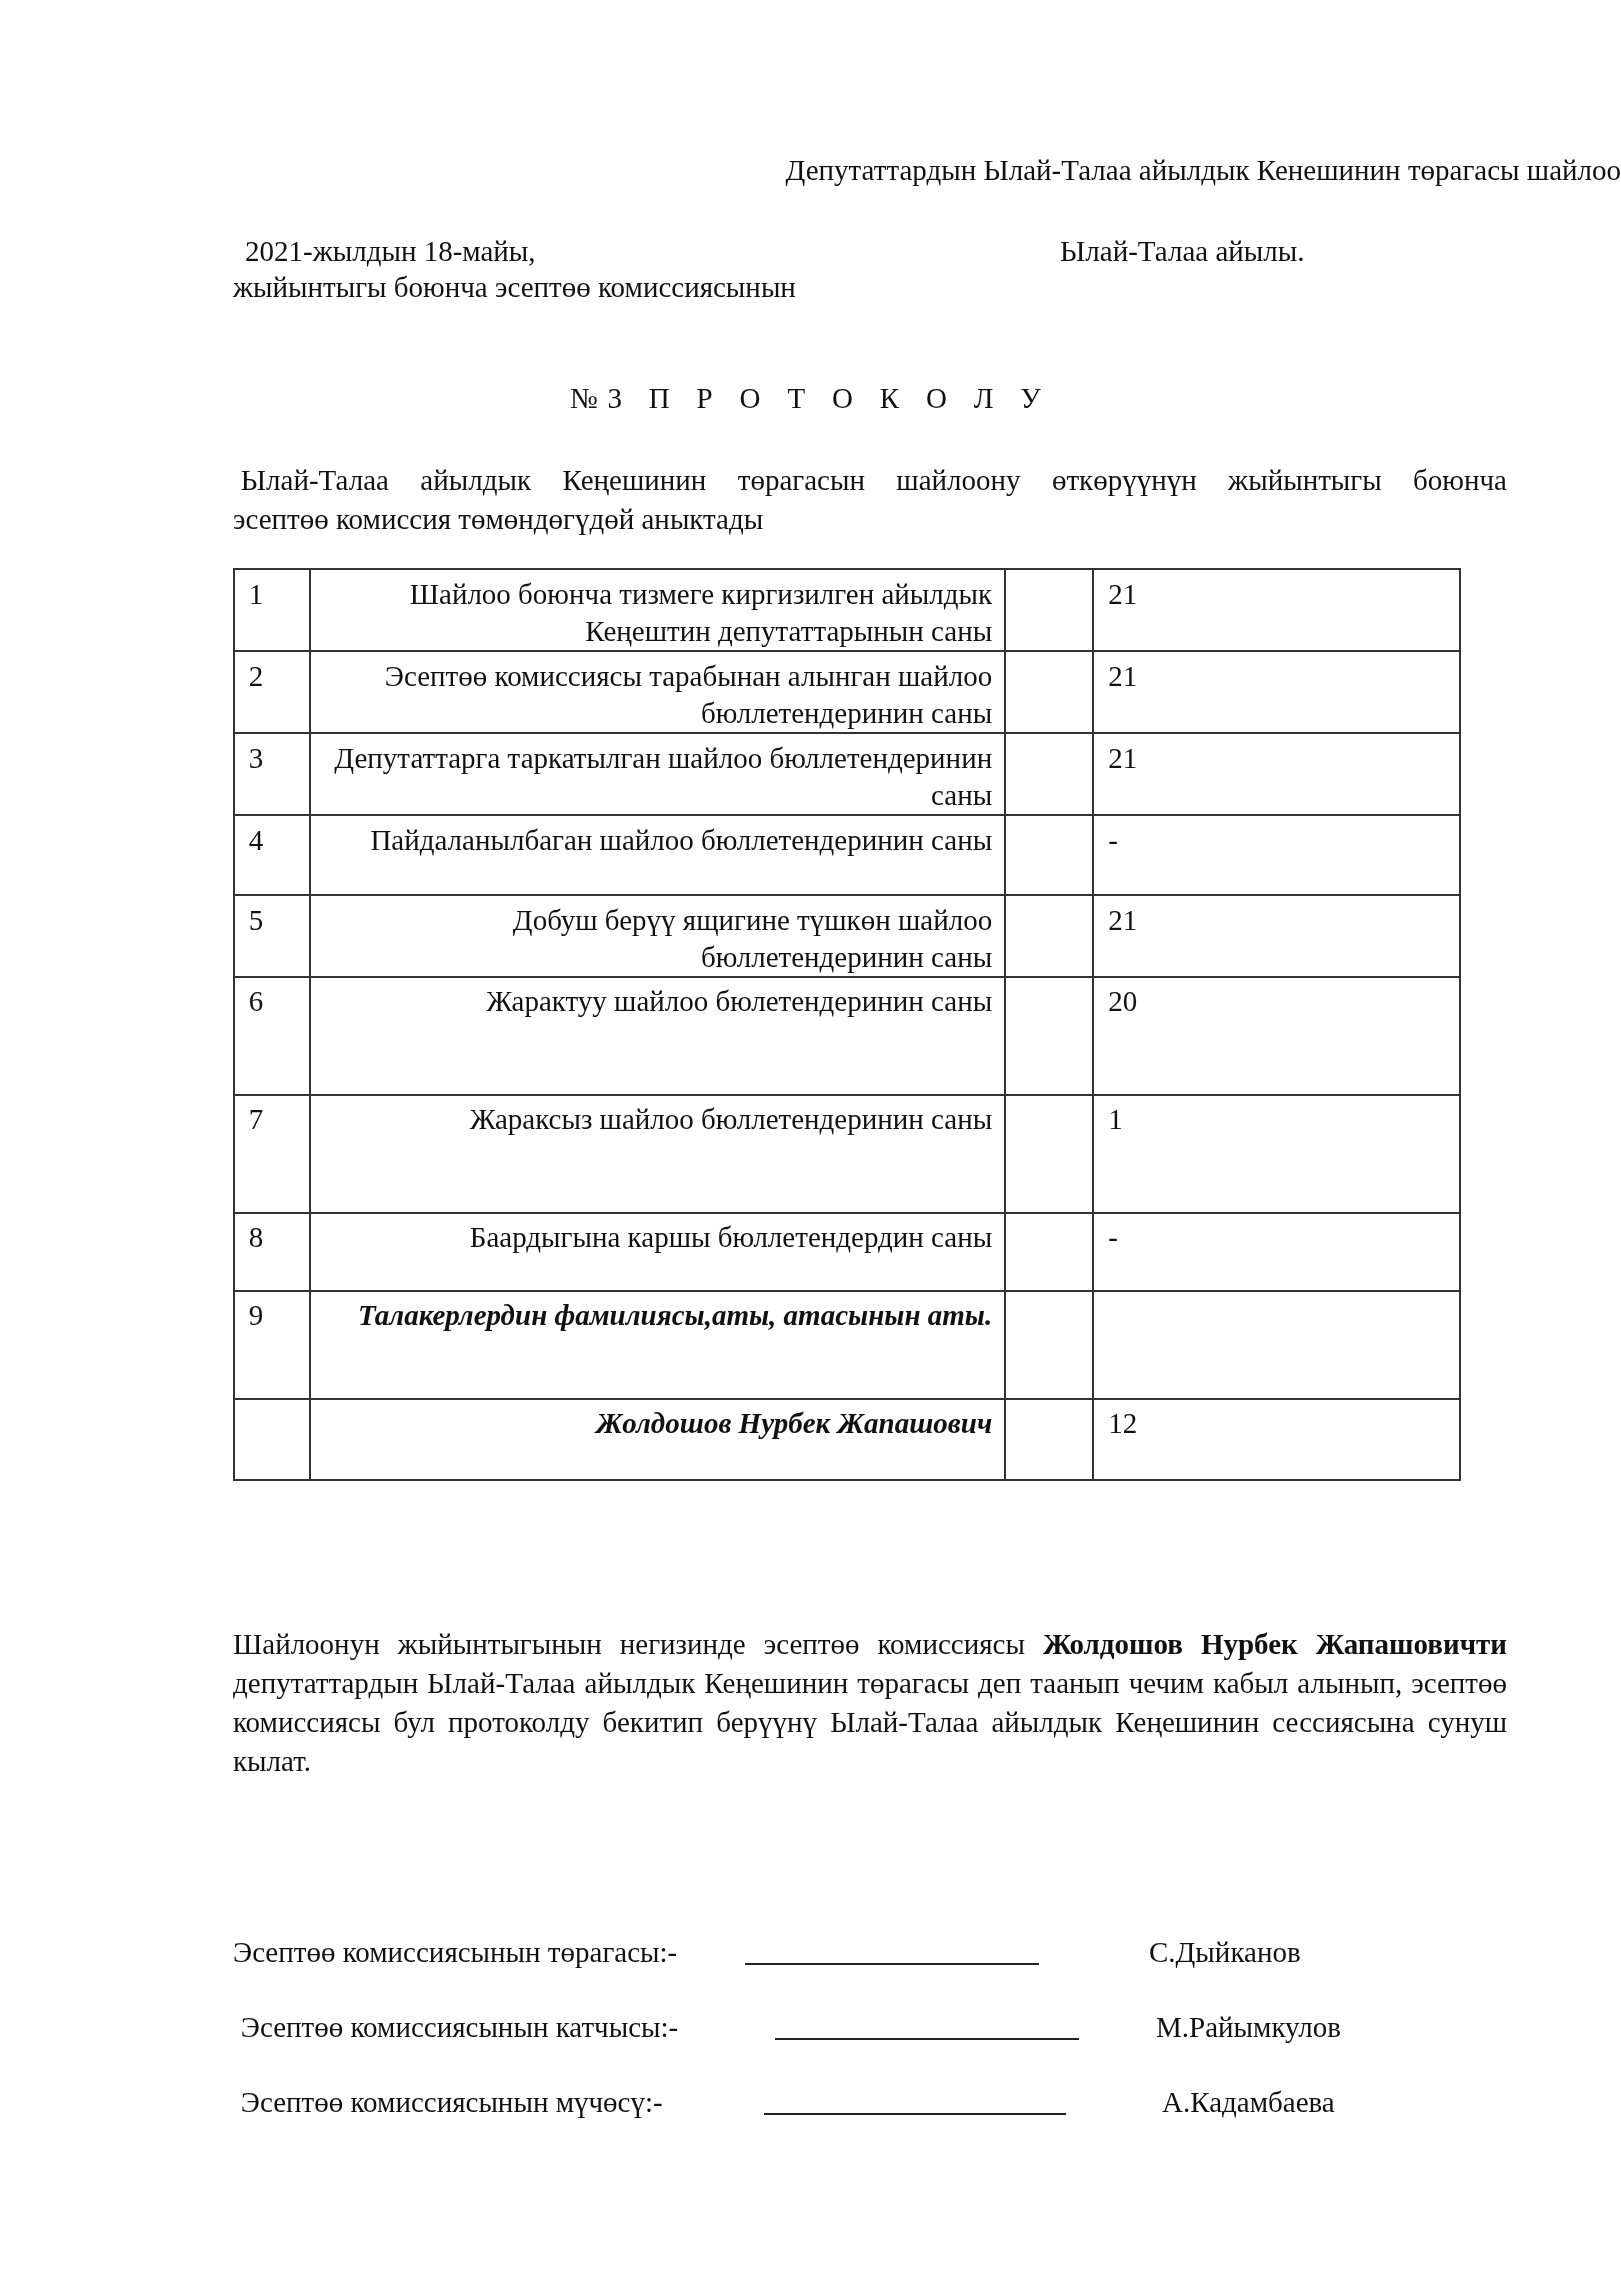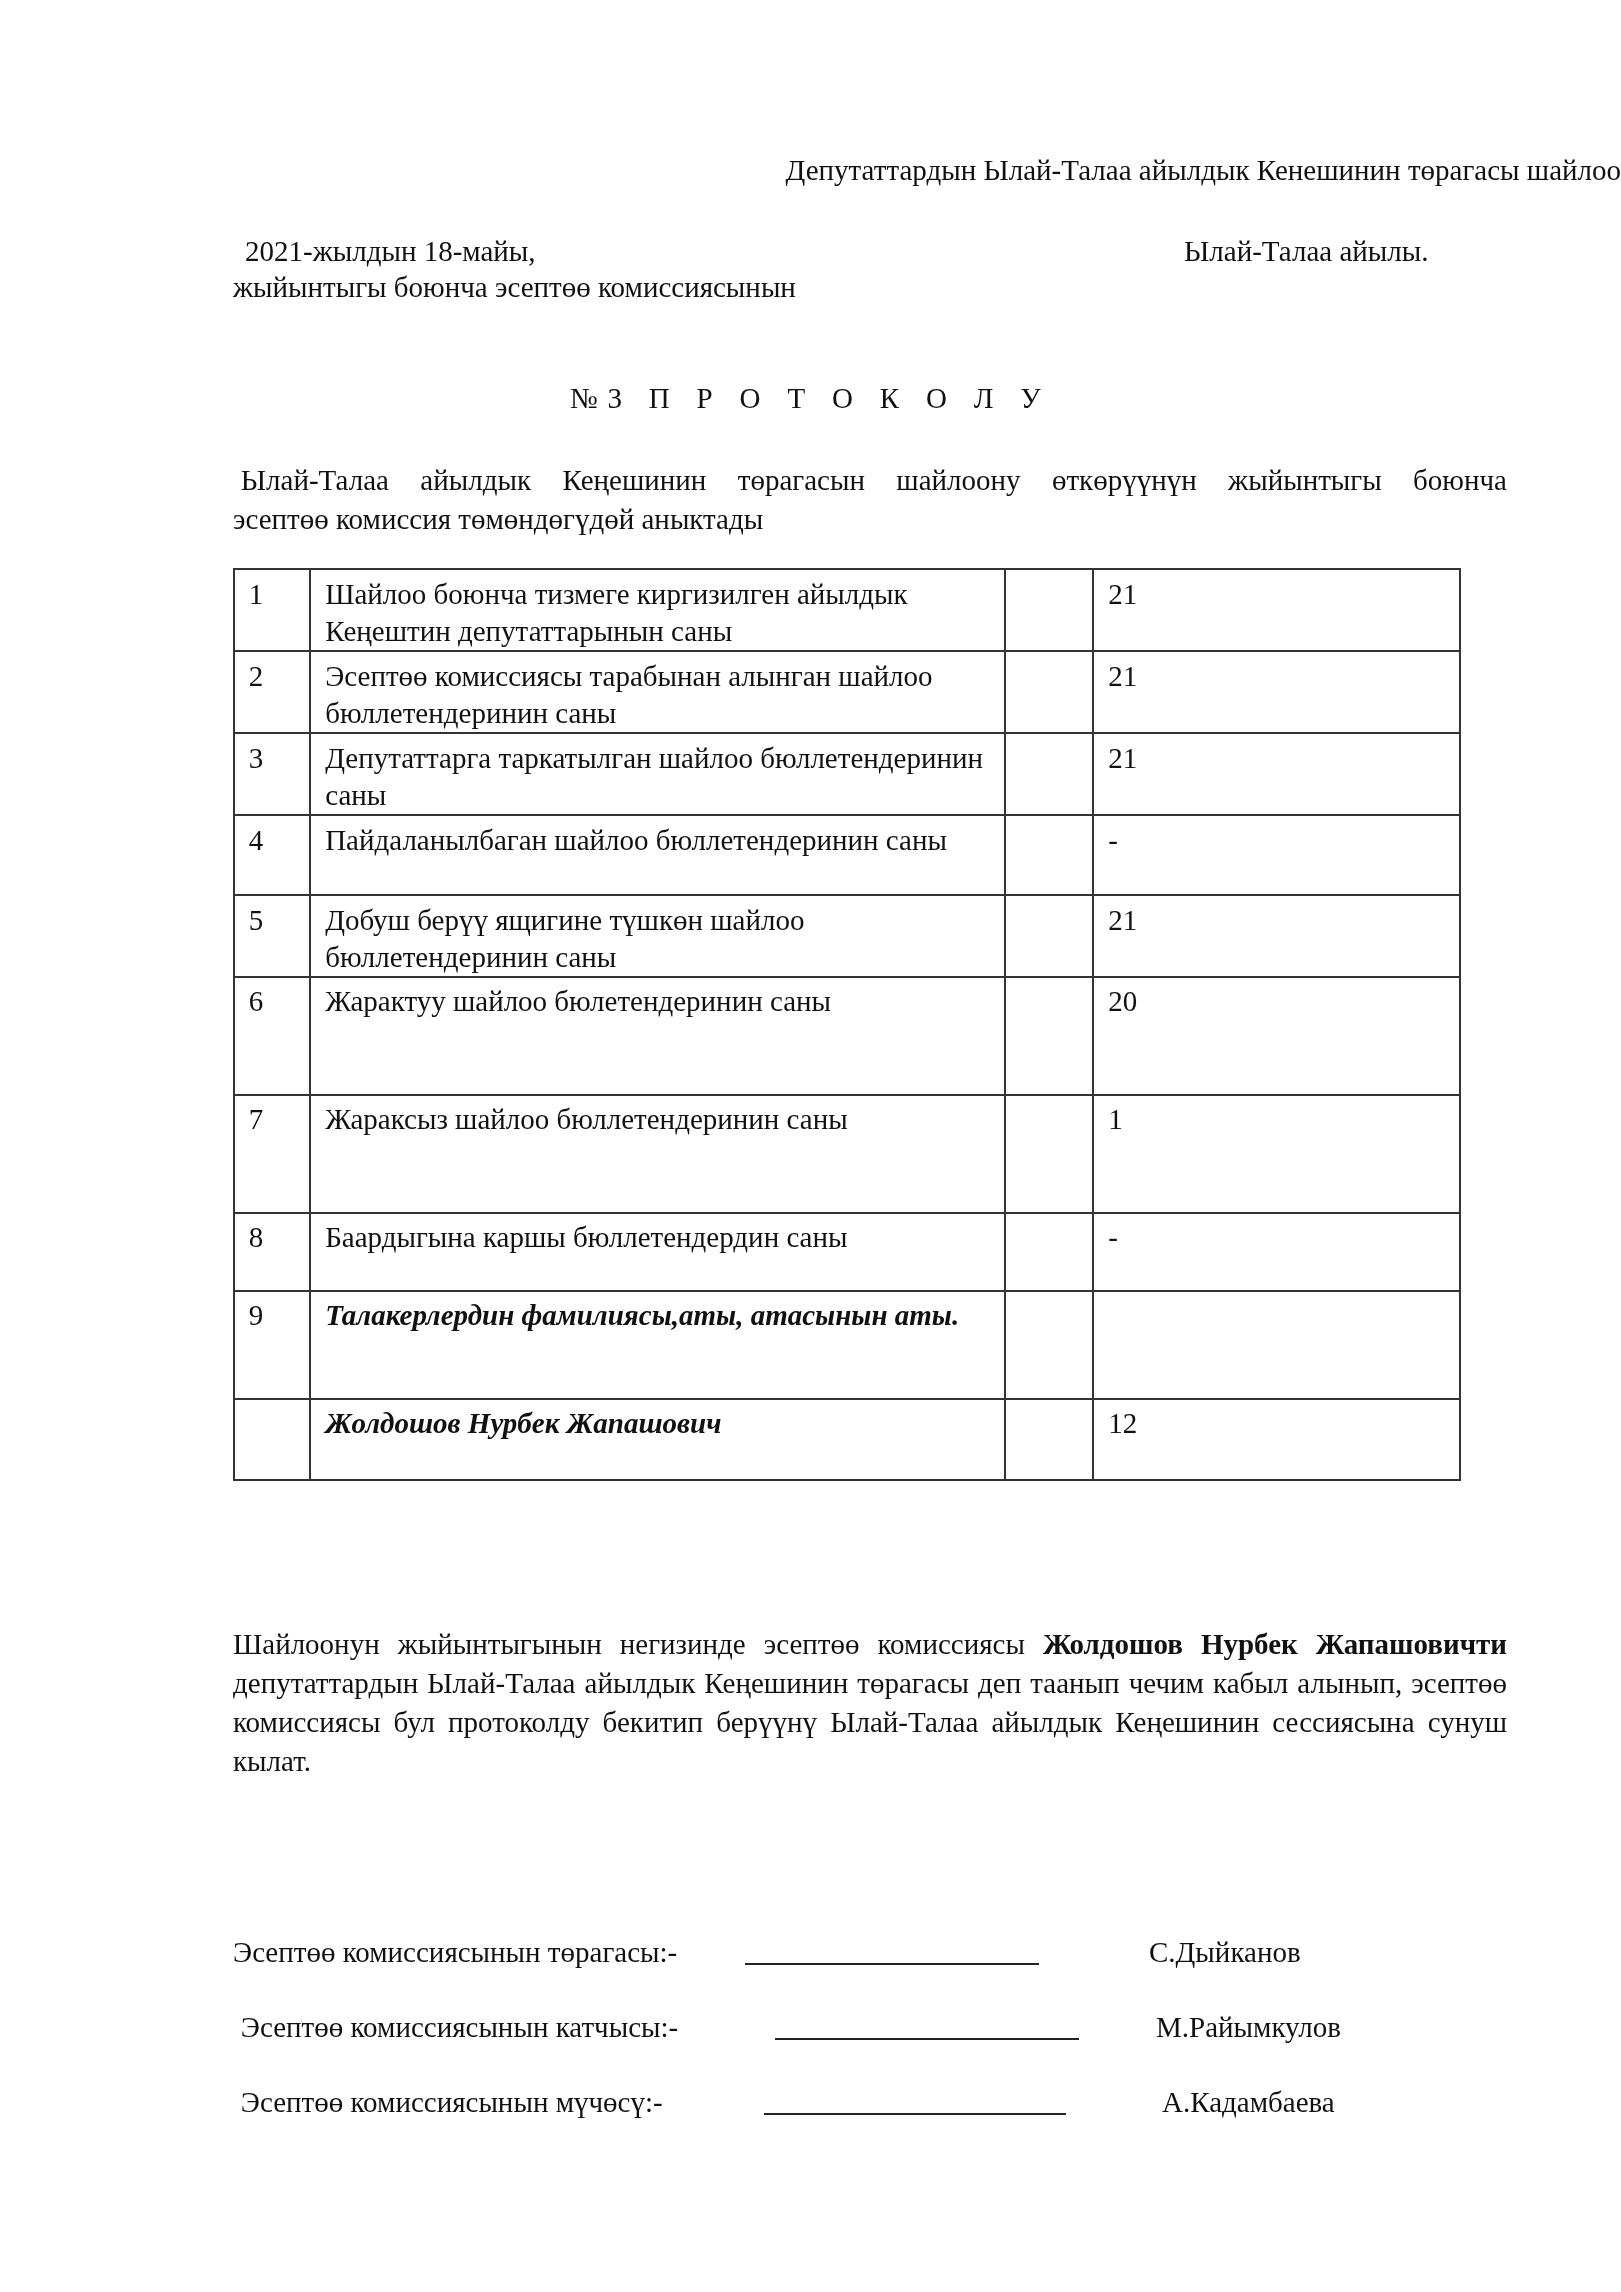--- a/index.html
+++ b/index.html
@@ -1,30 +1,30 @@
 <!DOCTYPE html>
 <html><head>
 <meta charset="utf-8">
 <style>
   html, body { margin: 0; padding: 0; background: #ffffff; }
   body { width: 1621px; height: 2293px; position: relative; overflow: hidden;
          font-family: "Liberation Serif", "DejaVu Serif", serif; color: #111; font-size: 29px; }
   .abs { position: absolute; white-space: nowrap; }
   .heading { top: 154px; left: 0; width: 1621px; text-align: right; padding-left: 44px; box-sizing: border-box; }
   .date { top: 235px; left: 245px; }
-  .place { top: 235px; left: 1184px; }
+  .place { top: 235px; left: 1060px; }
   .intro { position: absolute; top: 268px; left: 233px; width: 1274px; line-height: 39px; text-align: justify; }
   .intro .l1 { display: block; text-align-last: justify; }
   .protocol-title { top: 382px; left: 570px; letter-spacing: 9.8px; }
   .desc { position: absolute; top: 461px; left: 233px; width: 1274px; line-height: 39px; }
   .desc .l1 { display: block; text-align: justify; text-align-last: justify; padding-left: 7.8px; }
   table.protocol { position: absolute; top: 568px; left: 233px; border-collapse: collapse; }
   table.protocol td { border: 2px solid #333; vertical-align: top; padding: 5.9px 11.8px 0 13.7px; line-height: 37px; font-size: 29px; }
   td.num { width: 49px; }
-  td.desc-col { width: 667px; padding-left: 11.8px; }
+  td.desc-col { width: 667px; padding-left: 11.8px; text-align: right; }
   td.empty { width: 61px; }
   td.val { width: 339px; }
   .italic-bold { font-style: italic; font-weight: bold; border-radius: 21px; }
   .result { position: absolute; top: 1625px; left: 233px; width: 1274px; line-height: 39px; text-align: justify; }
   .result b { font-weight: bold; }
   .sig { position: absolute; left: 233px; width: 1274px; }
   .sig .role { position: absolute; white-space: nowrap; }
   .sig .line { position: absolute; border-bottom: 2px solid #222; height: 27.4px; }
   .sig .name { position: absolute; white-space: nowrap; }
 </style>

